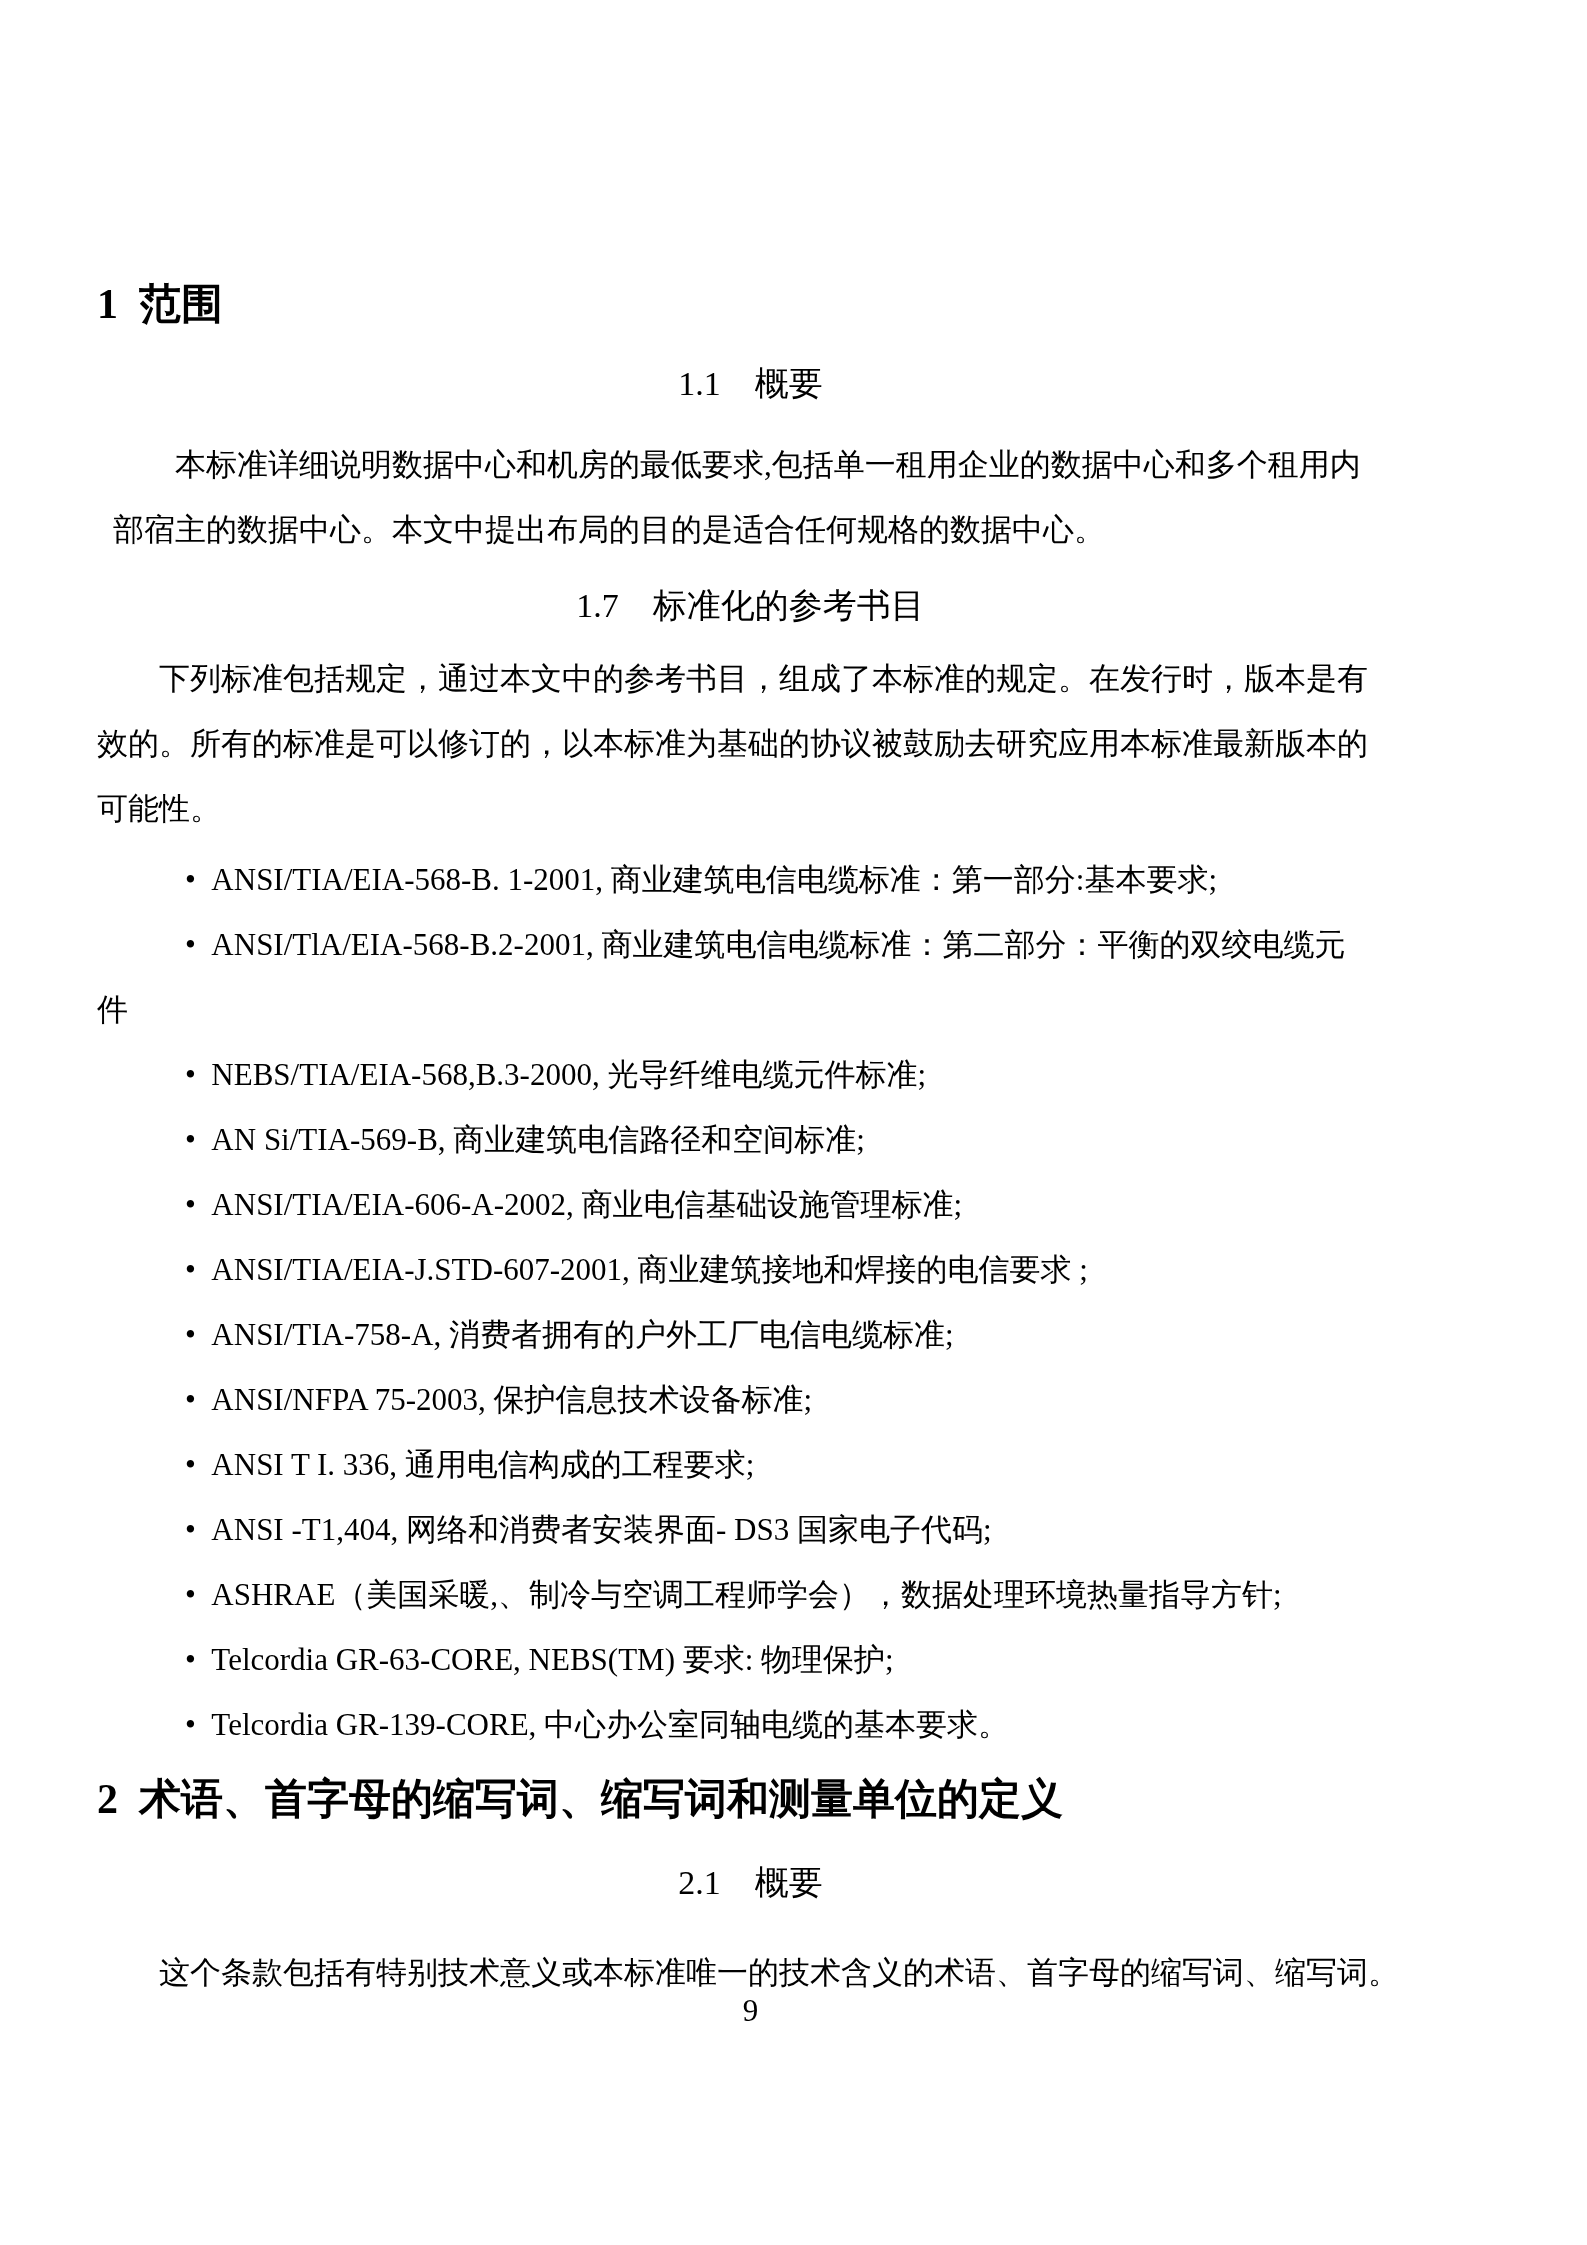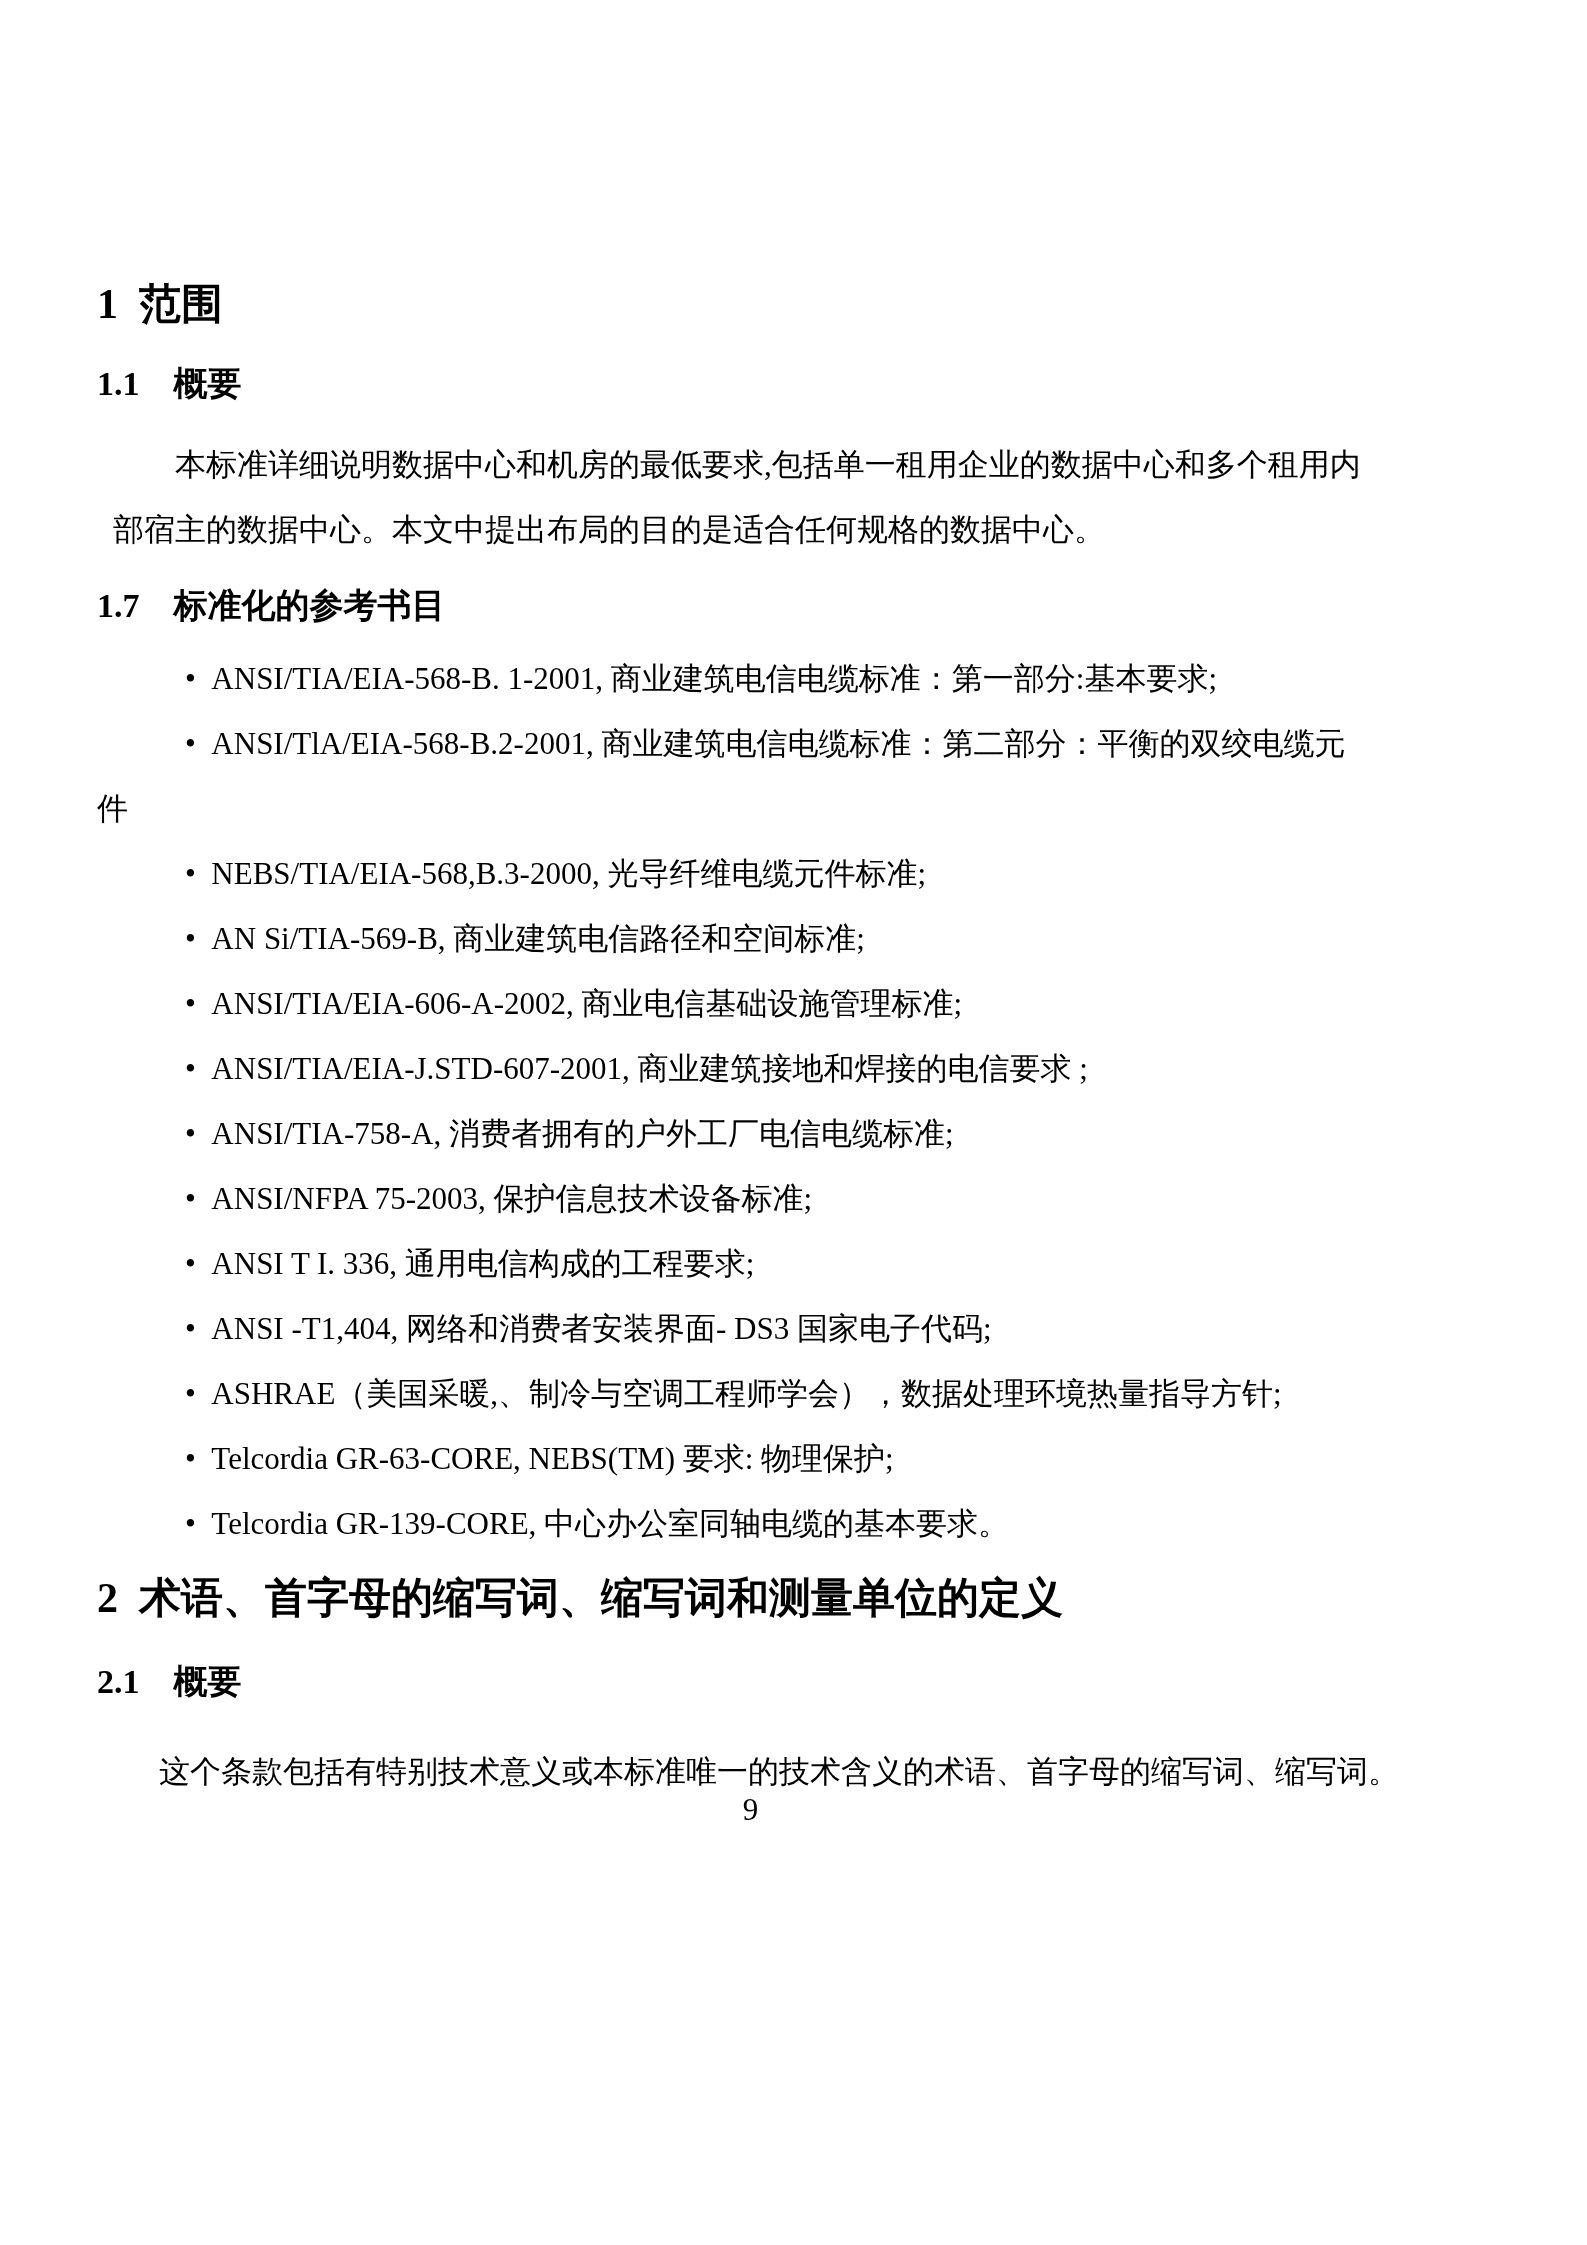--- a/index.html
+++ b/index.html
@@ -22,23 +22,24 @@
     font-size: 42px;
     line-height: 48px;
     font-weight: 700;
     margin: 0 0 36px 0;
     white-space: pre-wrap;
   }
   .h1.s2 { margin: 0 0 40px 0; }
   .h2 {
     font-size: 34px;
     line-height: 39px;
-    font-weight: 700;
+    font-weight: 400;
     margin: 0 0 29px 0;
     white-space: pre-wrap;
+    text-align: center;
   }
   .h2.s12 { margin: 0 0 21px 0; }
   .h2.s21 { margin: 0 0 38px 0; }
   .body-para {
     font-size: 31px;
     line-height: 65px;
     margin: 0 0 24px 16px;
     text-indent: 62px;
     white-space: pre-wrap;
   }
@@ -72,20 +73,23 @@
 
   <div class="h1 s1">1  范围</div>
 
   <div class="h2 s11">1.1　概要</div>
 
   <p class="body-para p1">本标准详细说明数据中心和机房的最低要求,包括单一租用企业的数据中心和多个租用内
 部宿主的数据中心。本文中提出布局的目的是适合任何规格的数据中心。</p>
 
   <div class="h2 s12">1.7　标准化的参考书目</div>
 
+  <p class="body-para p2">下列标准包括规定，通过本文中的参考书目，组成了本标准的规定。在发行时，版本是有
+效的。所有的标准是可以修订的，以本标准为基础的协议被鼓励去研究应用本标准最新版本的
+可能性。</p>
 
   <ul class="refs">
     <li>ANSI/TIA/EIA-568-B. 1-2001, 商业建筑电信电缆标准：第一部分:基本要求;</li>
     <li>ANSI/TlA/EIA-568-B.2-2001, 商业建筑电信电缆标准：第二部分：平衡的双绞电缆元
 件</li>
     <li>NEBS/TIA/EIA-568,B.3-2000, 光导纤维电缆元件标准;</li>
     <li>AN Si/TIA-569-B, 商业建筑电信路径和空间标准;</li>
     <li>ANSI/TIA/EIA-606-A-2002, 商业电信基础设施管理标准;</li>
     <li>ANSI/TIA/EIA-J.STD-607-2001, 商业建筑接地和焊接的电信要求 ;</li>
     <li>ANSI/TIA-758-A, 消费者拥有的户外工厂电信电缆标准;</li>

